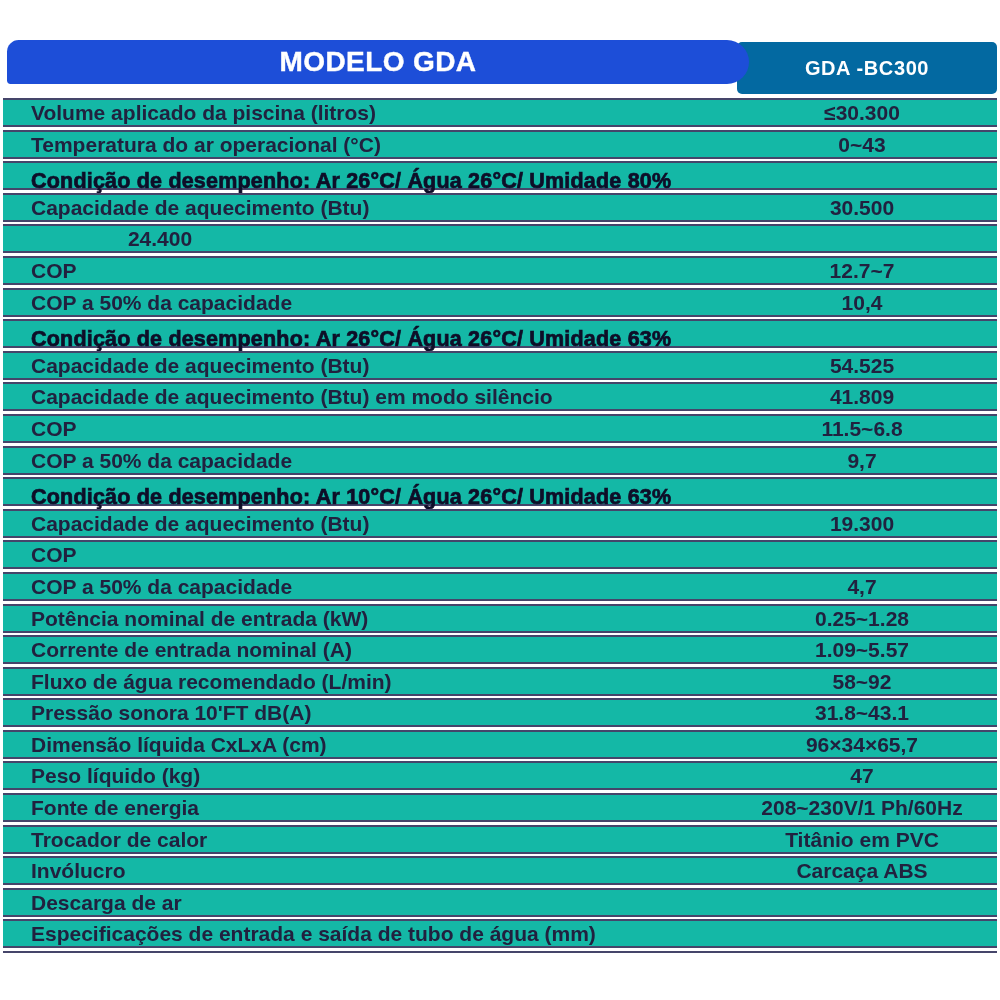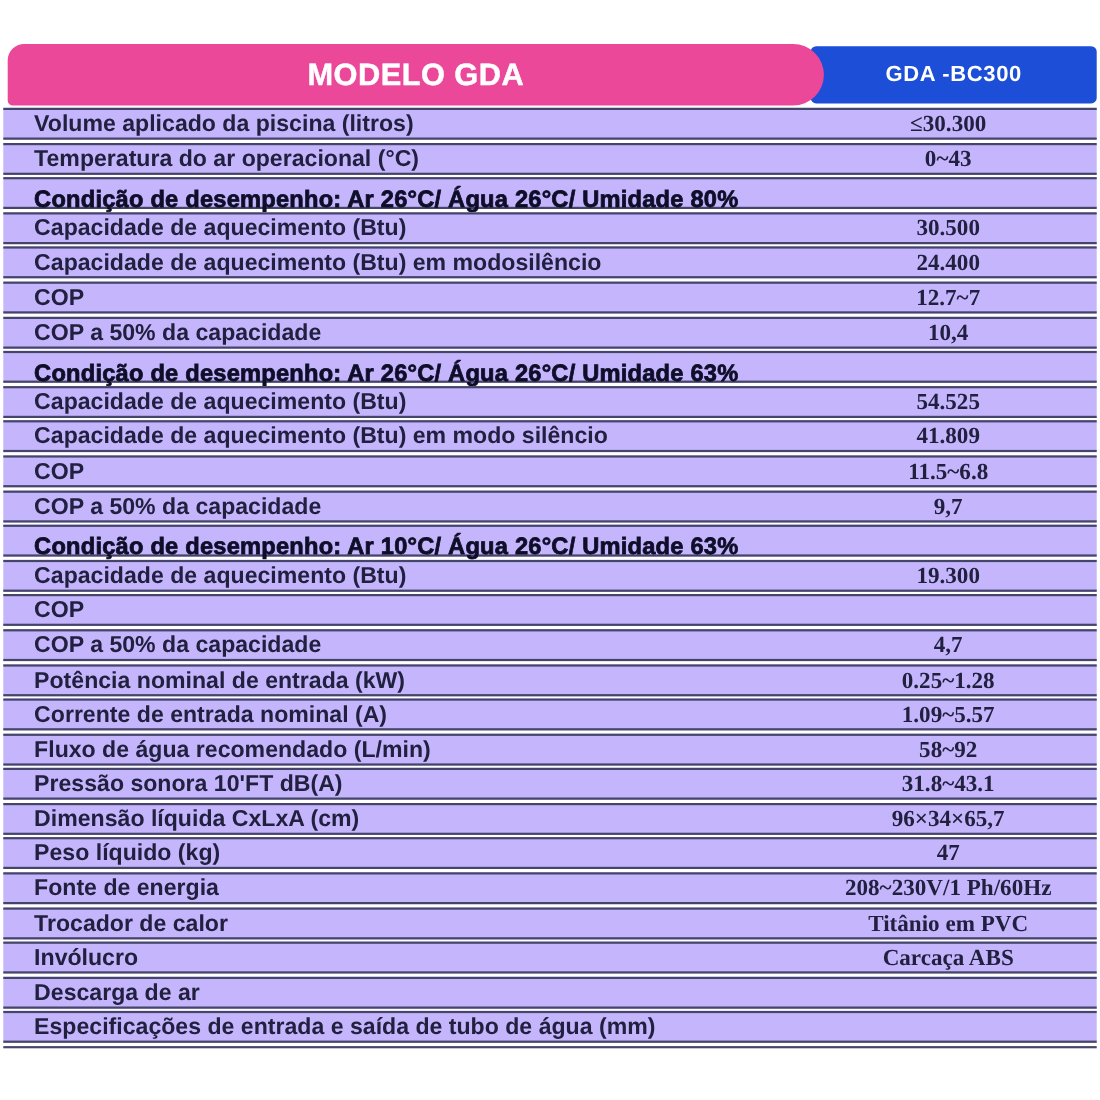--- a/index.html
+++ b/index.html
@@ -22,38 +22,38 @@
     position: relative;
     height: 56px;
     margin-bottom: 2px;
   }
   .model-badge {
     position: absolute;
     right: 0px;
     top: 2px;
     width: 260px;
     height: 52px;
-    background: #1d4ed8;
+    background: #0369a1;
     border-radius: 5px;
     display: flex;
     align-items: center;
     justify-content: center;
     color: #ffffff;
     font-size: 20px;
     font-weight: 700;
     letter-spacing: 0.6px;
     z-index: 1;
   }
   .title-bar {
     position: absolute;
     left: 4px;
     top: 0;
     width: 742px;
-    height: 56px;
-    background: #ec4899;
+    height: 44px;
+    background: #1d4ed8;
     border-radius: 16px 30px 30px 5px;
     display: flex;
     align-items: center;
     justify-content: center;
     z-index: 2;
   }
   .title-bar .title-text {
     color: #ffffff;
     font-size: 28px;
     font-weight: 700;
@@ -63,21 +63,21 @@
   
   .rows {
     display: flex;
     flex-direction: column;
     gap: 2.6px;
   }
   .row {
     display: flex;
     align-items: center;
     height: 25px;
-    background: #c4b5fd;
+    background: #14b8a6;
     border-top: 2px solid #45456a;
     border-bottom: 2px solid #45456a;
     padding: 0 6px 0 28px;
   }
   .row .label {
     flex: 1 1 auto;
     font-size: 21px;
     line-height: 25px;
     font-weight: 700;
     color: #21213f;
@@ -86,21 +86,20 @@
   }
   .row .value {
     flex: 0 0 auto;
     min-width: 258px;
     text-align: center;
     font-size: 21px;
     line-height: 25px;
     font-weight: 700;
     color: #21213f;
     white-space: nowrap;
-    font-family: Liberation Serif, serif;
   }
   .row.section .label {
     font-size: 21.5px;
     color: #0e0e28;
     -webkit-text-stroke: 0.7px #0e0e28;
     letter-spacing: 0.2px;
     margin-top: 12px;
   }
   .end-line {
     height: 2px;
@@ -130,21 +129,20 @@
         <span class="value">0~43</span>
       </div>
       <div class="row section">
         <span class="label">Condição de desempenho: Ar 26°C/ Água 26°C/ Umidade 80%</span>
       </div>
       <div class="row">
         <span class="label">Capacidade de aquecimento (Btu)</span>
         <span class="value">30.500</span>
       </div>
       <div class="row">
-        <span class="label">Capacidade de aquecimento (Btu) em modosilêncio</span>
         <span class="value">24.400</span>
       </div>
       <div class="row">
         <span class="label">COP</span>
         <span class="value">12.7~7</span>
       </div>
       <div class="row">
         <span class="label">COP a 50% da capacidade</span>
         <span class="value">10,4</span>
       </div>

